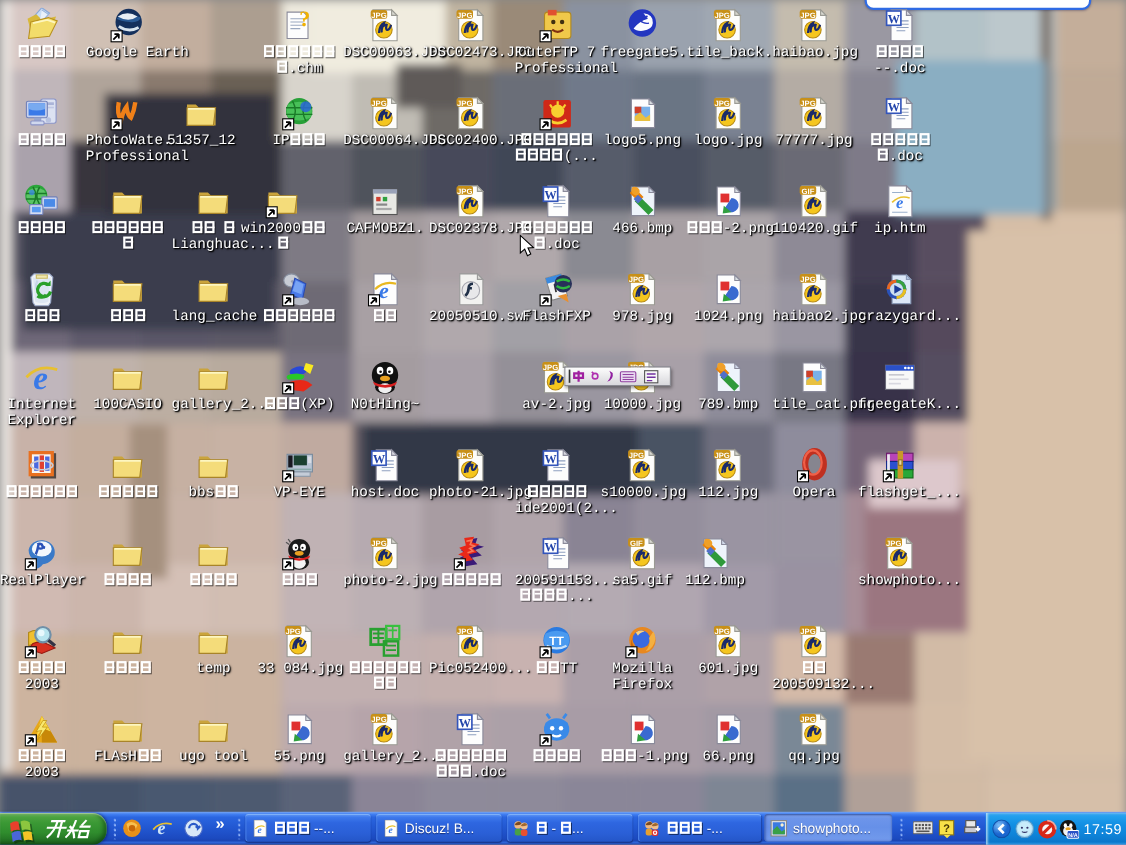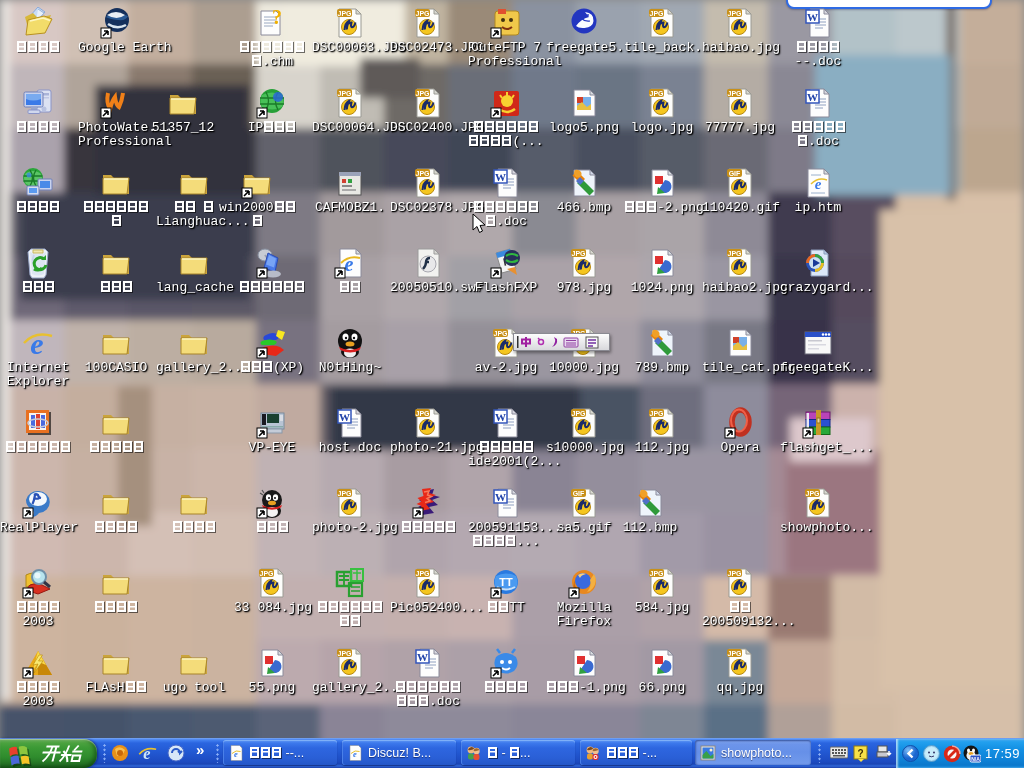--- a/index.html
+++ b/index.html
@@ -1091,20 +1091,33 @@
           <path d="M3 8 l8 0 3 3 h15 v16 H3 z" fill="#caa43c"></path>
           <path d="M3 11 h26 l-2 16 H3 z" fill="#f4dc7a"></path>
           <path d="M3 11 h26 l-2 16 H3 z" fill="none" stroke="#a8842a" stroke-width="1"></path>
           <path d="M4 12 h24" stroke="#fdf6c0" stroke-width="1.5"></path>
         </svg>
       </div>
       <div class="lb">
         <div><b class="z"></b><b class="z"></b><b class="z"></b><b class="z"></b><b class="z"></b></div>
       </div>
     </div>
+    <div class="it" style="left:156px;top:406px">
+      <div class="ii">
+        <svg width="32" height="32" viewBox="0 0 32 32">
+          <path d="M3 8 l8 0 3 3 h15 v16 H3 z" fill="#caa43c"></path>
+          <path d="M3 11 h26 l-2 16 H3 z" fill="#f4dc7a"></path>
+          <path d="M3 11 h26 l-2 16 H3 z" fill="none" stroke="#a8842a" stroke-width="1"></path>
+          <path d="M4 12 h24" stroke="#fdf6c0" stroke-width="1.5"></path>
+        </svg>
+      </div>
+      <div class="lb">
+        <div>bbs<b class="z"></b><b class="z"></b></div>
+      </div>
+    </div>
     <div class="it" style="left:234px;top:406px">
       <div class="ii">
         <svg width="32" height="32" viewBox="0 0 32 32">
           <rect x="5" y="6" width="23" height="16" fill="#b8c4d4" stroke="#788a9c"></rect>
           <rect x="6" y="7" width="4" height="11" fill="#181820"></rect>
           <rect x="11" y="7" width="12" height="9" fill="#1a4030"></rect>
           <rect x="24" y="8" width="3" height="6" fill="#d8dce4"></rect>
           <g fill="#8aa">
             <rect x="6" y="19" width="21" height="1.5"></rect>
           </g>
@@ -1415,20 +1428,33 @@
           <path d="M3 8 l8 0 3 3 h15 v16 H3 z" fill="#caa43c"></path>
           <path d="M3 11 h26 l-2 16 H3 z" fill="#f4dc7a"></path>
           <path d="M3 11 h26 l-2 16 H3 z" fill="none" stroke="#a8842a" stroke-width="1"></path>
           <path d="M4 12 h24" stroke="#fdf6c0" stroke-width="1.5"></path>
         </svg>
       </div>
       <div class="lb">
         <div><b class="z"></b><b class="z"></b><b class="z"></b><b class="z"></b></div>
       </div>
     </div>
+    <div class="it" style="left:156px;top:566px">
+      <div class="ii">
+        <svg width="32" height="32" viewBox="0 0 32 32">
+          <path d="M3 8 l8 0 3 3 h15 v16 H3 z" fill="#caa43c"></path>
+          <path d="M3 11 h26 l-2 16 H3 z" fill="#f4dc7a"></path>
+          <path d="M3 11 h26 l-2 16 H3 z" fill="none" stroke="#a8842a" stroke-width="1"></path>
+          <path d="M4 12 h24" stroke="#fdf6c0" stroke-width="1.5"></path>
+        </svg>
+      </div>
+      <div class="lb">
+        <div>temp</div>
+      </div>
+    </div>
     <div class="it" style="left:234px;top:566px">
       <div class="ii">
         <svg width="32" height="32" viewBox="0 0 32 32">
           <path d="M5 2 h17 l5 5 v23 H5 z" fill="#fdfdfb" stroke="#9a9a93"></path>
           <path d="M22 2 l5 5 h-5 z" fill="#d8d8d0" stroke="#9a9a93"></path>
           <rect x="3" y="2" width="15" height="8" rx="2" fill="#c89018"></rect>
           <text x="10.5" y="9" font-size="7" font-weight="bold" fill="#fff" text-anchor="middle" font-family="Liberation Sans">JPG</text>
           <circle cx="15" cy="20" r="7.5" fill="#f5c61e" stroke="#b88a10"></circle>
           <path d="M10.5 23 q0.5 -7 4.5 -9 q-2.5 6 -2 8.5 m1.5 -5.5 q1.5 -2 3 -1.5 q-1 3.5 0 4.5 q1.5 0.5 2.5 -1 q1 -1.5 1.5 -3.5" stroke="#1a2a6a" stroke-width="2" fill="none"></path>
         </svg>
@@ -1509,21 +1535,21 @@
         <svg width="32" height="32" viewBox="0 0 32 32">
           <path d="M5 2 h17 l5 5 v23 H5 z" fill="#fdfdfb" stroke="#9a9a93"></path>
           <path d="M22 2 l5 5 h-5 z" fill="#d8d8d0" stroke="#9a9a93"></path>
           <rect x="3" y="2" width="15" height="8" rx="2" fill="#c89018"></rect>
           <text x="10.5" y="9" font-size="7" font-weight="bold" fill="#fff" text-anchor="middle" font-family="Liberation Sans">JPG</text>
           <circle cx="15" cy="20" r="7.5" fill="#f5c61e" stroke="#b88a10"></circle>
           <path d="M10.5 23 q0.5 -7 4.5 -9 q-2.5 6 -2 8.5 m1.5 -5.5 q1.5 -2 3 -1.5 q-1 3.5 0 4.5 q1.5 0.5 2.5 -1 q1 -1.5 1.5 -3.5" stroke="#1a2a6a" stroke-width="2" fill="none"></path>
         </svg>
       </div>
       <div class="lb">
-        <div>584.jpg</div>
+        <div>601.jpg</div>
       </div>
     </div>
     <div class="it" style="left:702px;top:566px">
       <div class="ii">
         <svg width="32" height="32" viewBox="0 0 32 32">
           <path d="M5 2 h17 l5 5 v23 H5 z" fill="#fdfdfb" stroke="#9a9a93"></path>
           <path d="M22 2 l5 5 h-5 z" fill="#d8d8d0" stroke="#9a9a93"></path>
           <rect x="3" y="2" width="15" height="8" rx="2" fill="#c89018"></rect>
           <text x="10.5" y="9" font-size="7" font-weight="bold" fill="#fff" text-anchor="middle" font-family="Liberation Sans">JPG</text>
           <circle cx="15" cy="20" r="7.5" fill="#f5c61e" stroke="#b88a10"></circle>

